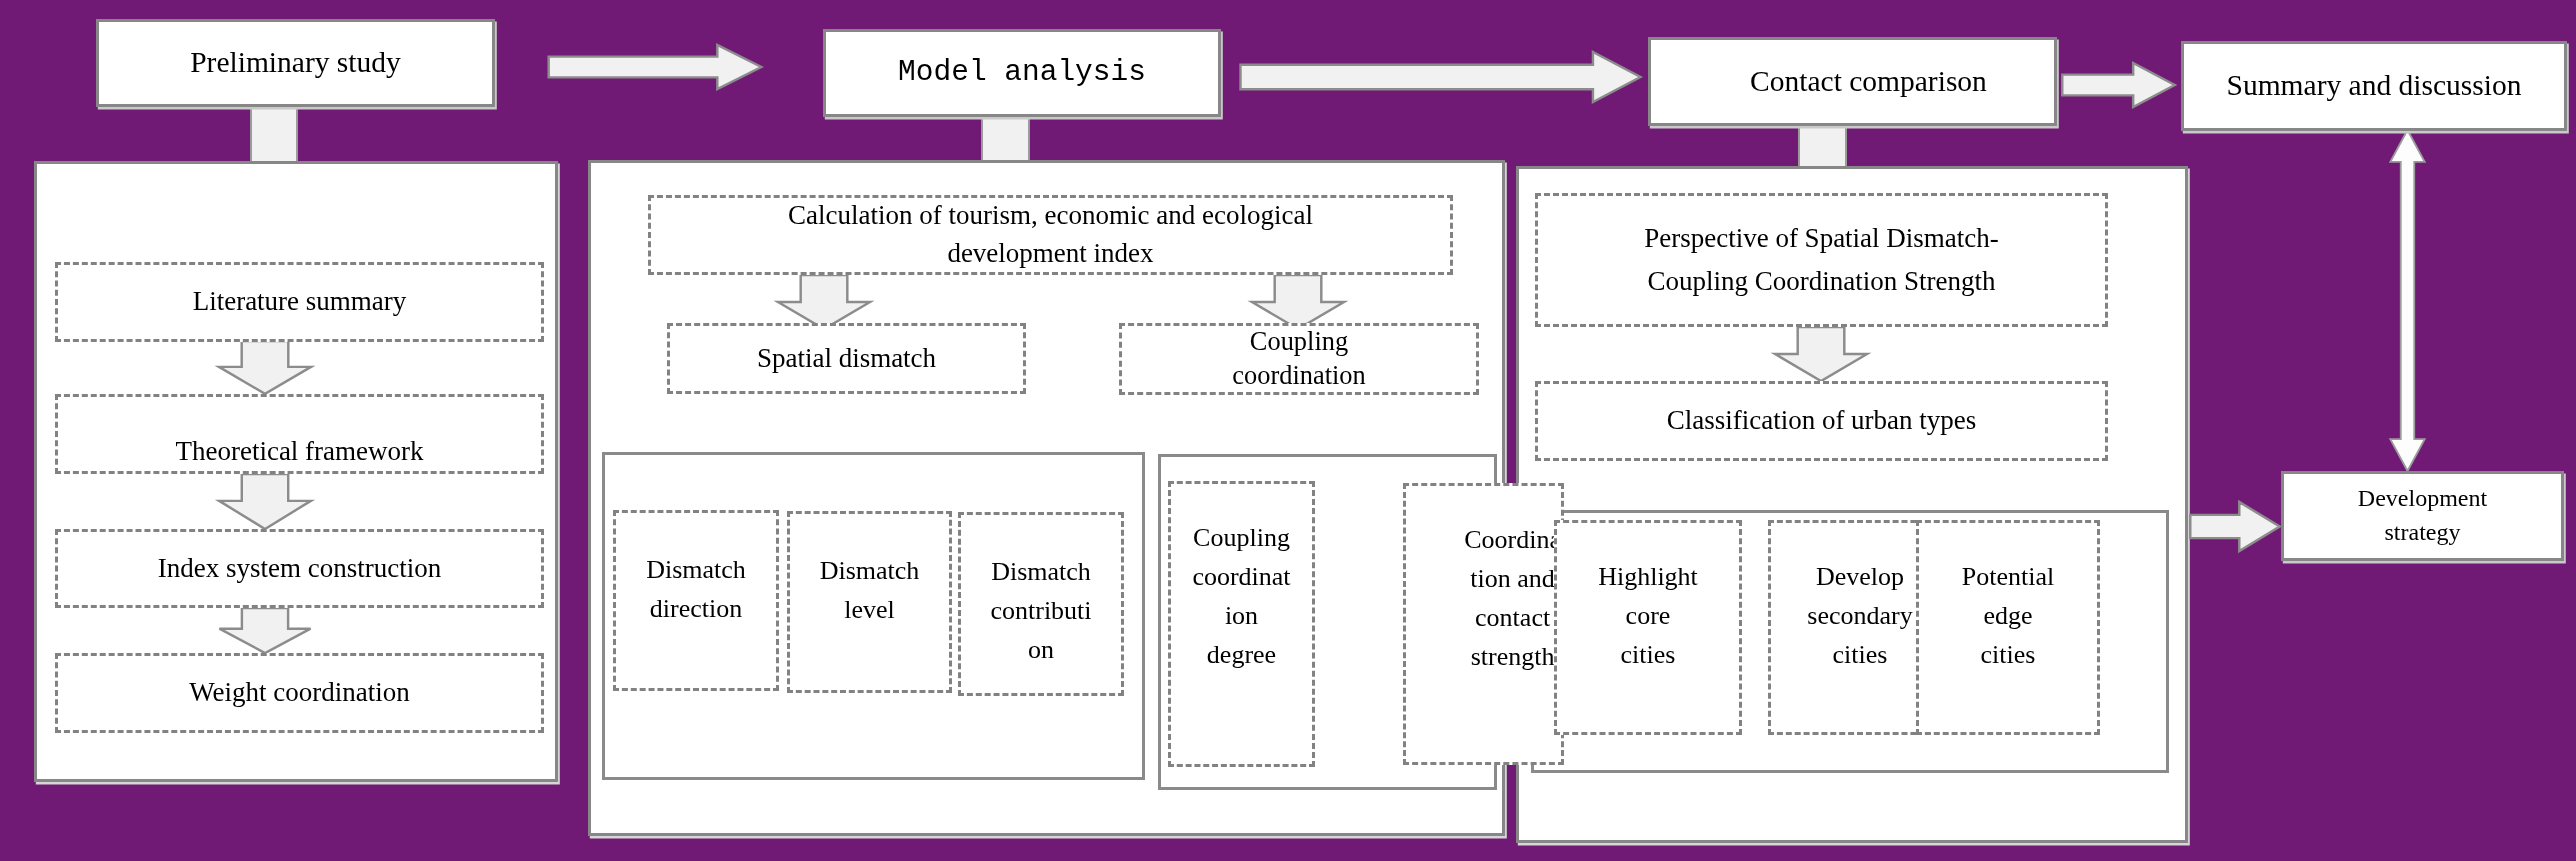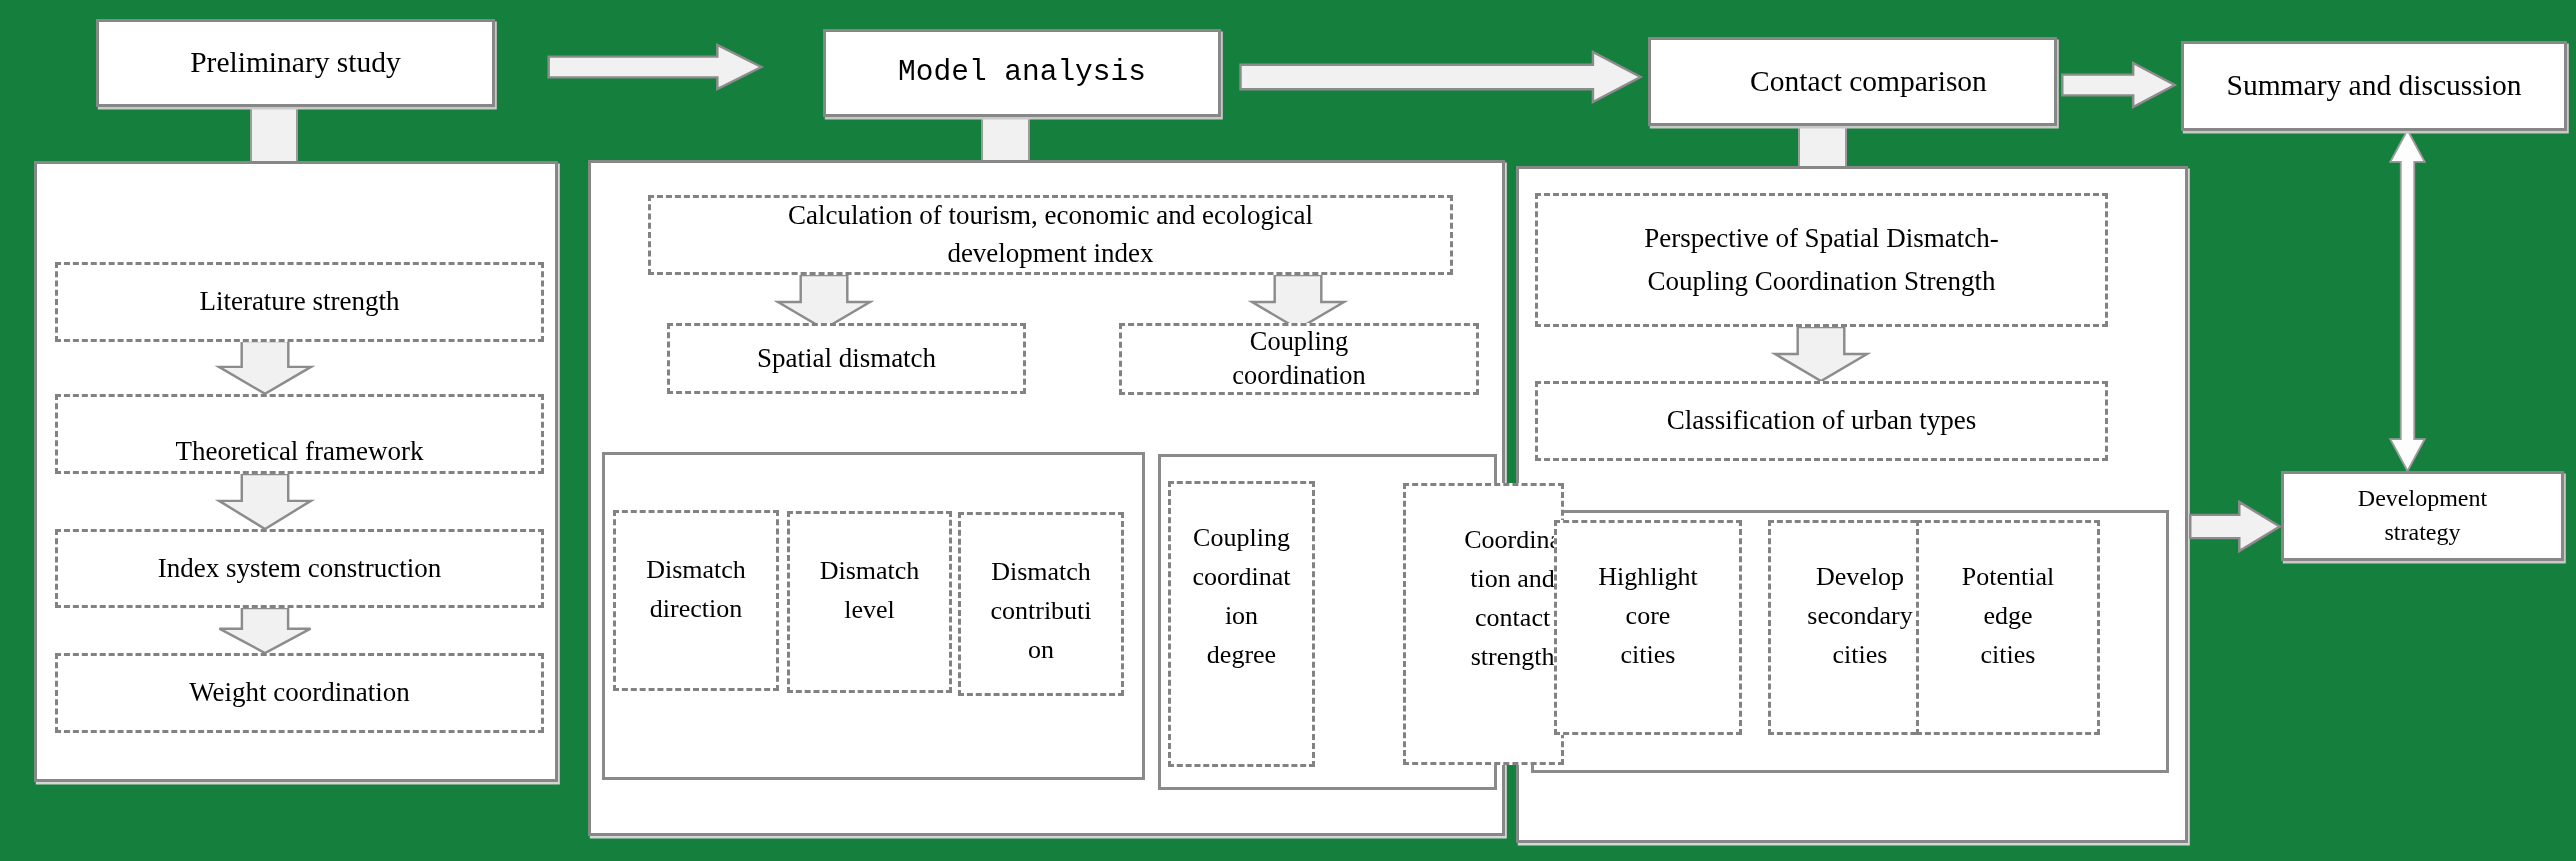--- a/index.html
+++ b/index.html
@@ -1,17 +1,17 @@
 <!DOCTYPE html>
 <html style="font-size:9.8px"><head>
 <meta charset="utf-8">
 <style>
   html,body{margin:0;padding:0;background:#ffffff;}
   .canvas{
-    position:relative;width:2576px;height:861px;background:#15803d;
+    position:relative;width:2576px;height:861px;background:#701a75;
     font-family:"Liberation Serif","DejaVu Serif",serif;color:#000;overflow:hidden;
   }
   .abs{position:absolute;box-sizing:border-box;}
   
   .tbox{
     background:#ffffff;border:3.1px solid #878787;z-index:3;
     display:flex;align-items:center;justify-content:center;text-align:center;
     box-shadow:1.8px 2.5px 0 #c9c9c9;
   }
   
@@ -89,21 +89,21 @@
 
   <svg class="arrow" style="left:2190px;top:502px;" width="90" height="49" viewBox="0 0 146 80">
     <polygon points="0,21 80,21 80,0 146,40 80,80 80,59 0,59"></polygon>
   </svg>
 
   <svg class="arrow thinarrow" style="left:2389px;top:130px;" width="37" height="341" viewBox="0 0 60 556">
     <polygon points="30,0 58,52 41,52 41,504 58,504 30,556 2,504 19,504 19,52 2,52"></polygon>
   </svg>
 
   <div class="abs dash fs44" style="left:55px;top:262px;width:489px;height:80px;">
-    <span class="label">Literature strength</span>
+    <span class="label">Literature summary</span>
   </div>
   <svg class="arrow" style="left:219px;top:341px;" width="92" height="53" viewBox="0 0 150 86">
     <polygon points="37,0 113,0 113,42 150,42 75,86 0,42 37,42"></polygon>
   </svg>
   <div class="abs dash fs44" style="left:55px;top:394px;width:489px;height:80px;align-items:flex-end;">
     <span class="label">Theoretical framework</span>
   </div>
   <svg class="arrow" style="left:219px;top:474px;" width="92" height="55" viewBox="0 0 150 90">
     <polygon points="37,0 113,0 113,44 150,44 75,90 0,44 37,44"></polygon>
   </svg>

